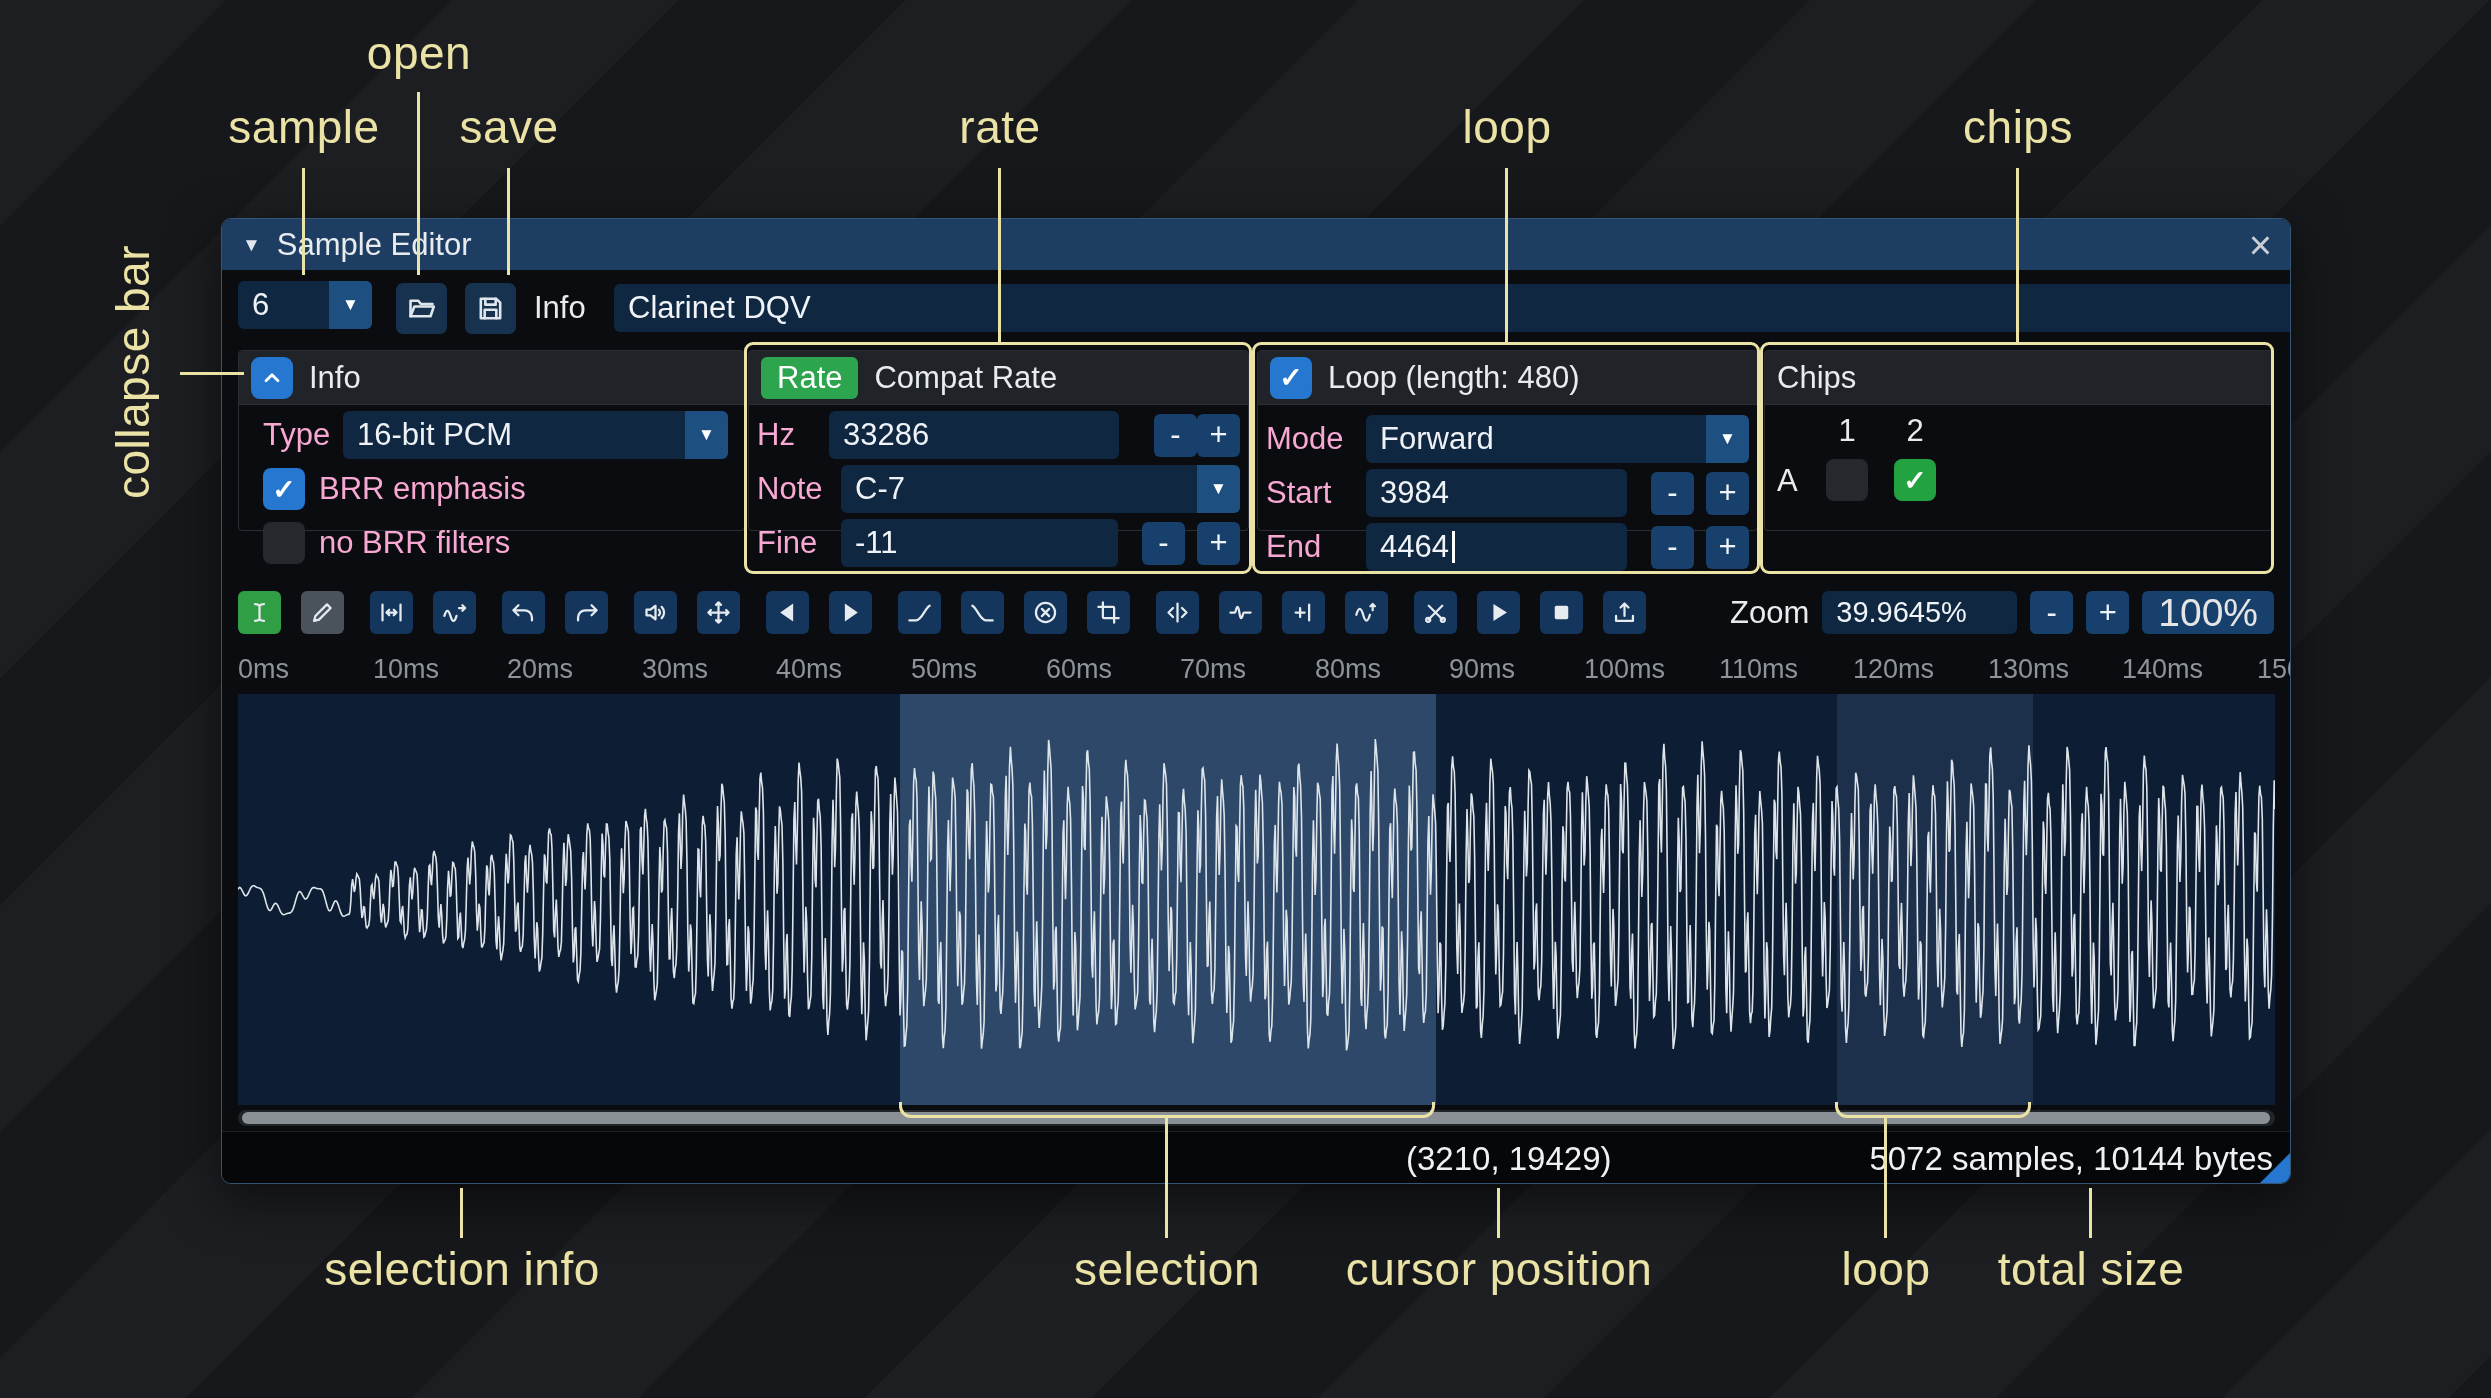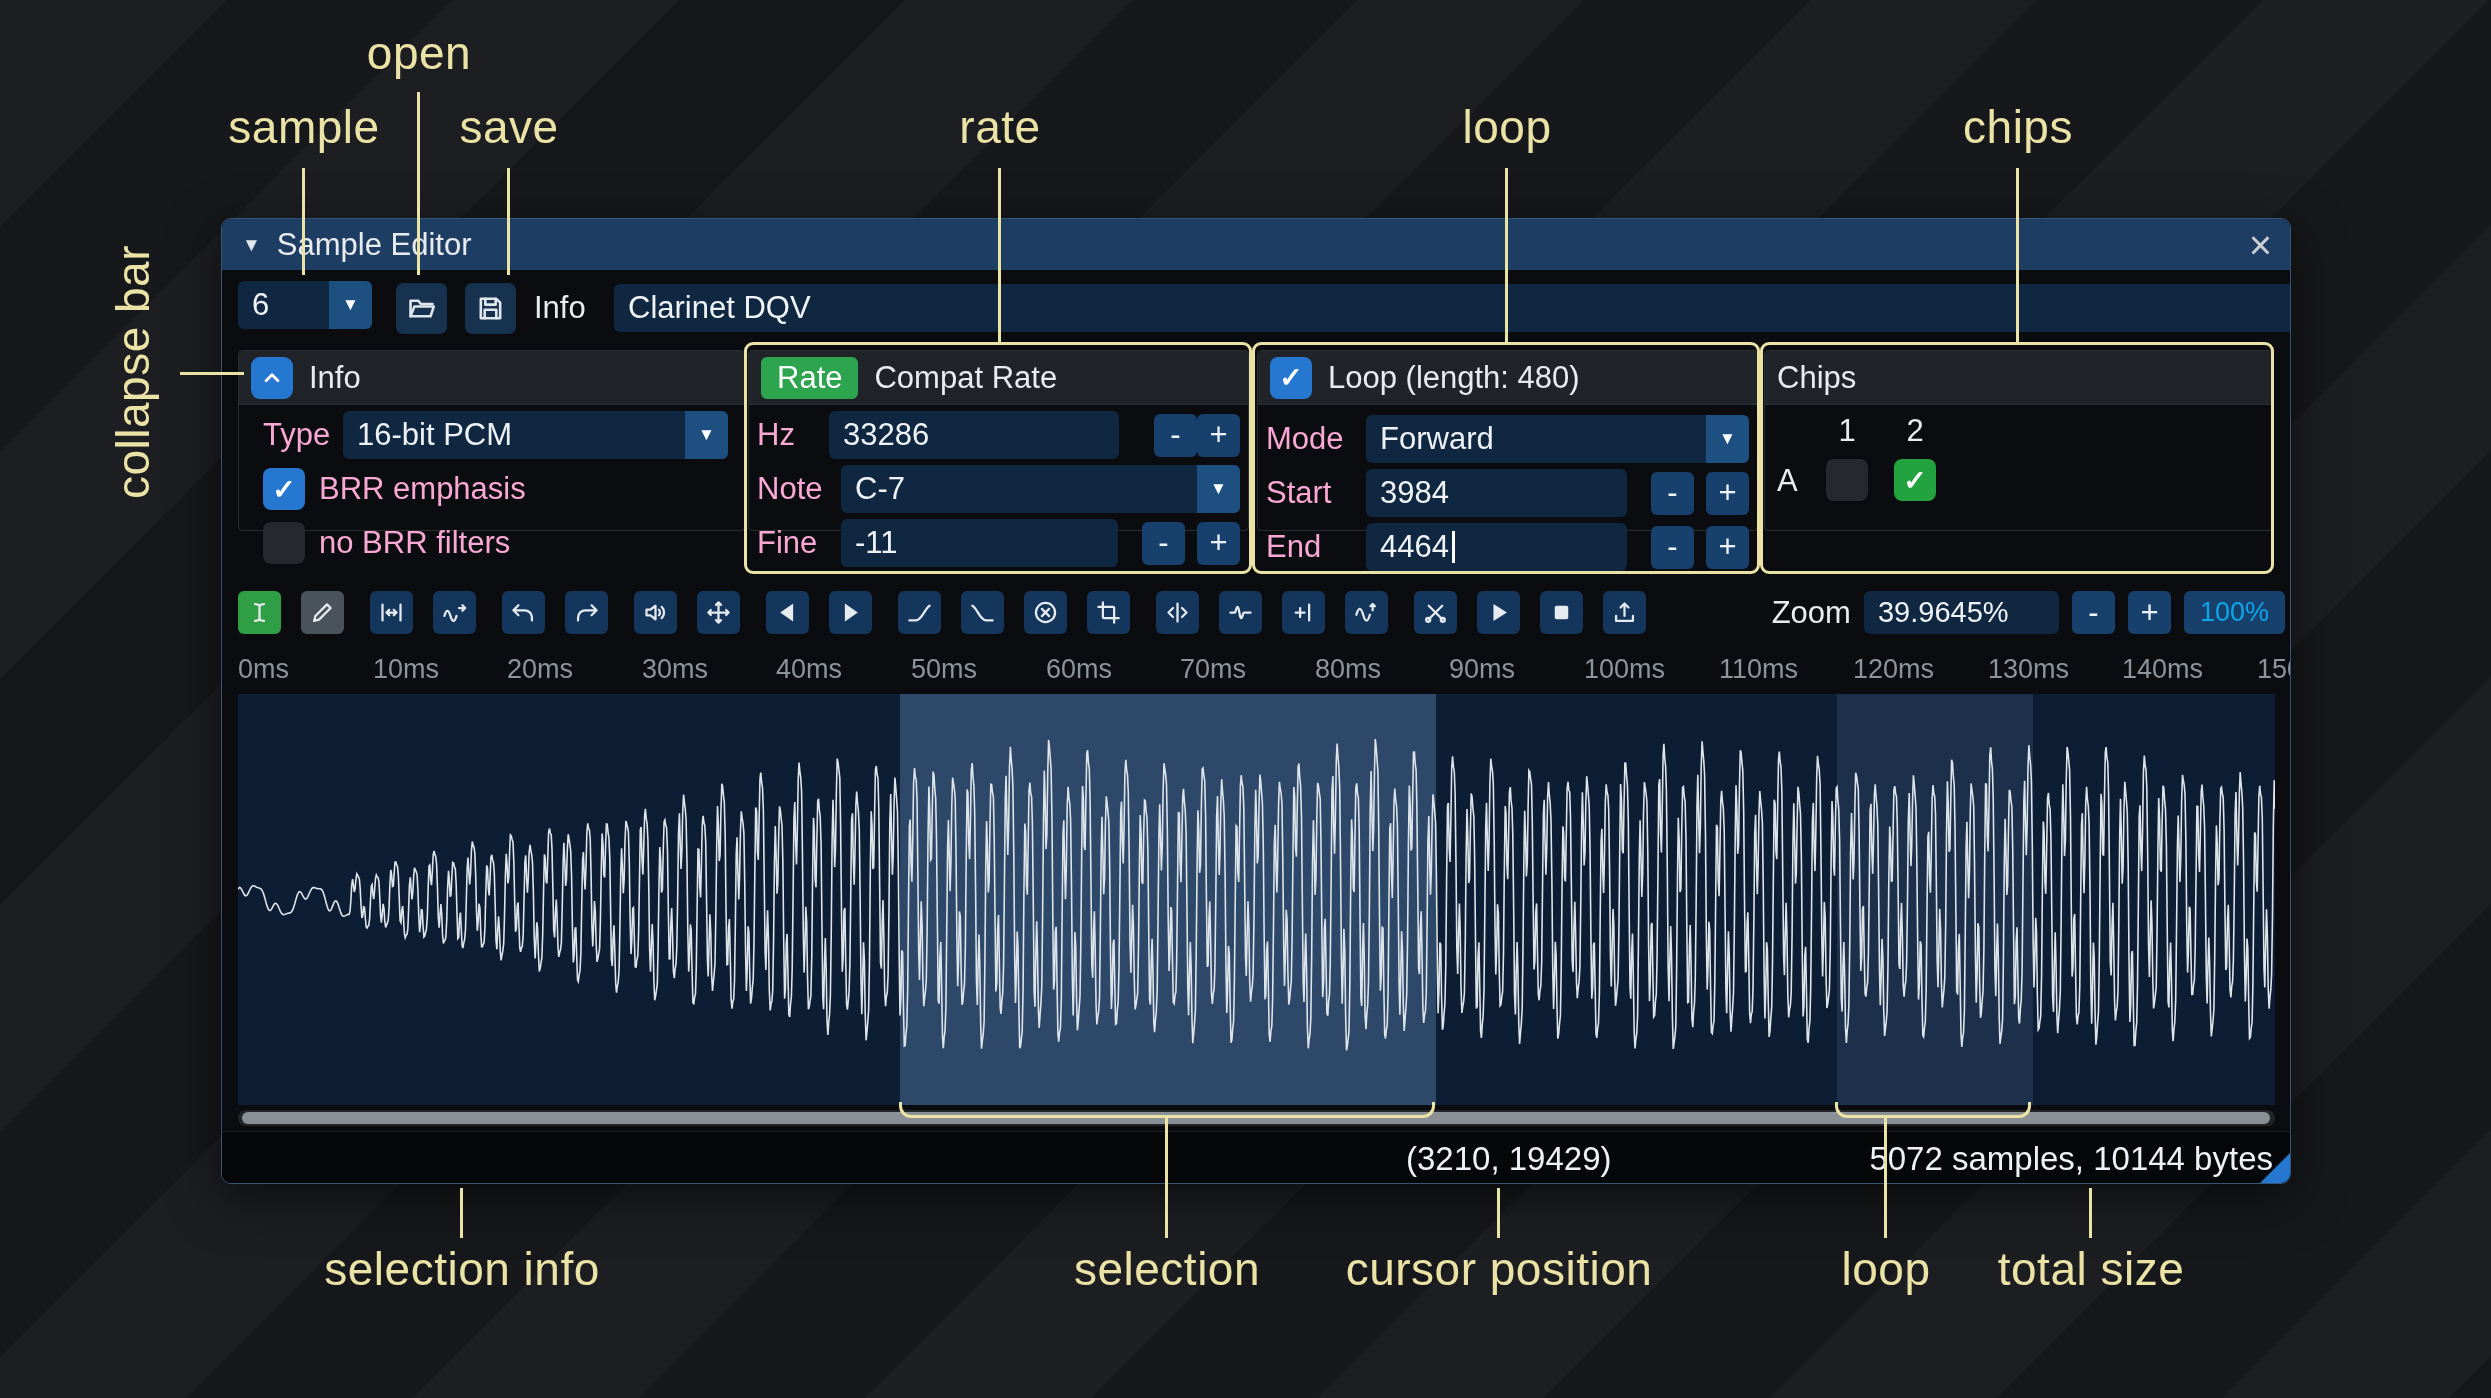--- a/index.html
+++ b/index.html
@@ -49,31 +49,31 @@
   .cb.checked{background:#2577d0;color:#fff;font-size:28px;font-weight:bold}
   .cb.green{background:#23a33f;color:#fff;font-size:28px;font-weight:bold}
   .chev-btn{width:42px;height:42px;border-radius:9px;background:#2577d0;border:none;display:flex;
             align-items:center;justify-content:center;flex:0 0 42px;cursor:pointer}
   .chev-btn svg{width:26px;height:26px;stroke:#fff;stroke-width:2.6;fill:none;stroke-linecap:round;stroke-linejoin:round}
   .chip{background:#2da44e;color:#fff;border-radius:6px;height:42px;display:flex;align-items:center;
         padding:0 16px;border:none;font-size:31px;cursor:pointer}
   .sb{width:43px;height:43px;border-radius:6px;background:#17406c;color:#eef3f8;border:none;
       font-size:31px;display:flex;align-items:center;justify-content:center;flex:0 0 43px;cursor:pointer}
   
-  .etb{position:absolute;left:16px;right:5px;top:372px;height:43px;display:flex;align-items:center}
+  .etb{position:absolute;left:16px;right:16px;top:372px;height:43px;display:flex;align-items:center}
   .grp{display:flex;gap:20px;margin-right:26px}
   .ib{width:43px;height:43px;border-radius:6px;background:#14365c;border:none;display:flex;
       align-items:center;justify-content:center;flex:0 0 43px;cursor:pointer}
   .ib svg{width:27px;height:27px;stroke:#e6ebf0;stroke-width:2;fill:none;stroke-linecap:round;stroke-linejoin:round}
   .ib svg .f{fill:#e6ebf0;stroke:none}
   .ib.active{background:#2f9e44}
   .ib.gray{background:#4a525b}
   .zoomgrp{margin-left:auto;display:flex;align-items:center;gap:13px}
-  .zoom-reset{height:43px;border-radius:6px;background:#17406c;color:#0ea5e9;border:none;
-              padding:0 16px;font-size:27px;cursor:pointer}
+  .zoom-reset{height:43px;border-radius:6px;background:#17406c;color:#e5e5e5;border:none;
+              padding:0 16px;font-size:39px;cursor:pointer}
   
   .ruler{position:absolute;left:0;top:433px;width:100%;height:38px;overflow:hidden}
   .tick{position:absolute;top:2px;color:#8d949b;font-size:27px;white-space:nowrap}
   .wave{position:absolute;left:16px;top:475px;width:2037px;height:411px;background:#0d1d33;overflow:hidden}
   .region{position:absolute;top:0;height:100%}
   .wave svg{position:absolute;left:0;top:0}
   .scroll{position:absolute;left:16px;top:891px;width:2037px;height:16px;background:#222528;border-radius:8px}
   .thumb{position:absolute;left:4px;top:2px;height:12px;width:2028px;background:#8a9096;border-radius:6px}
   .statusbar{position:absolute;left:0;top:912px;width:100%;height:54px;background:#050709;
              border-top:1px solid #1c1f23;font-size:33px;color:#eef2f6}

